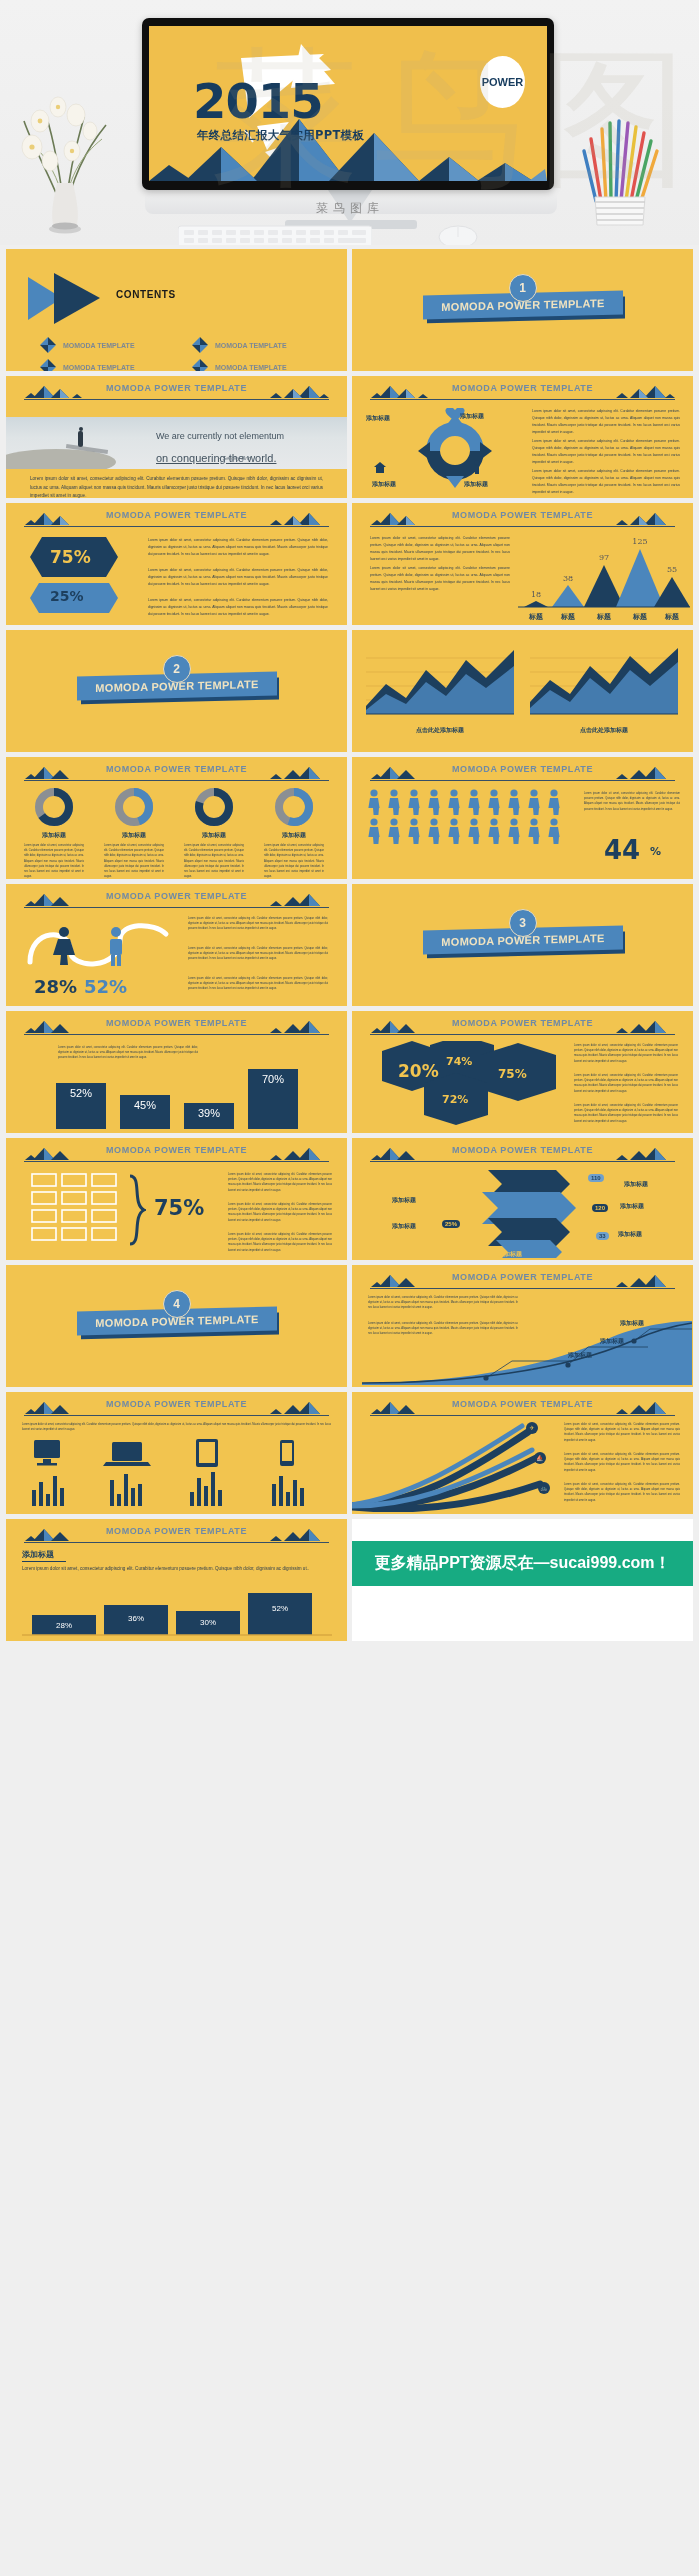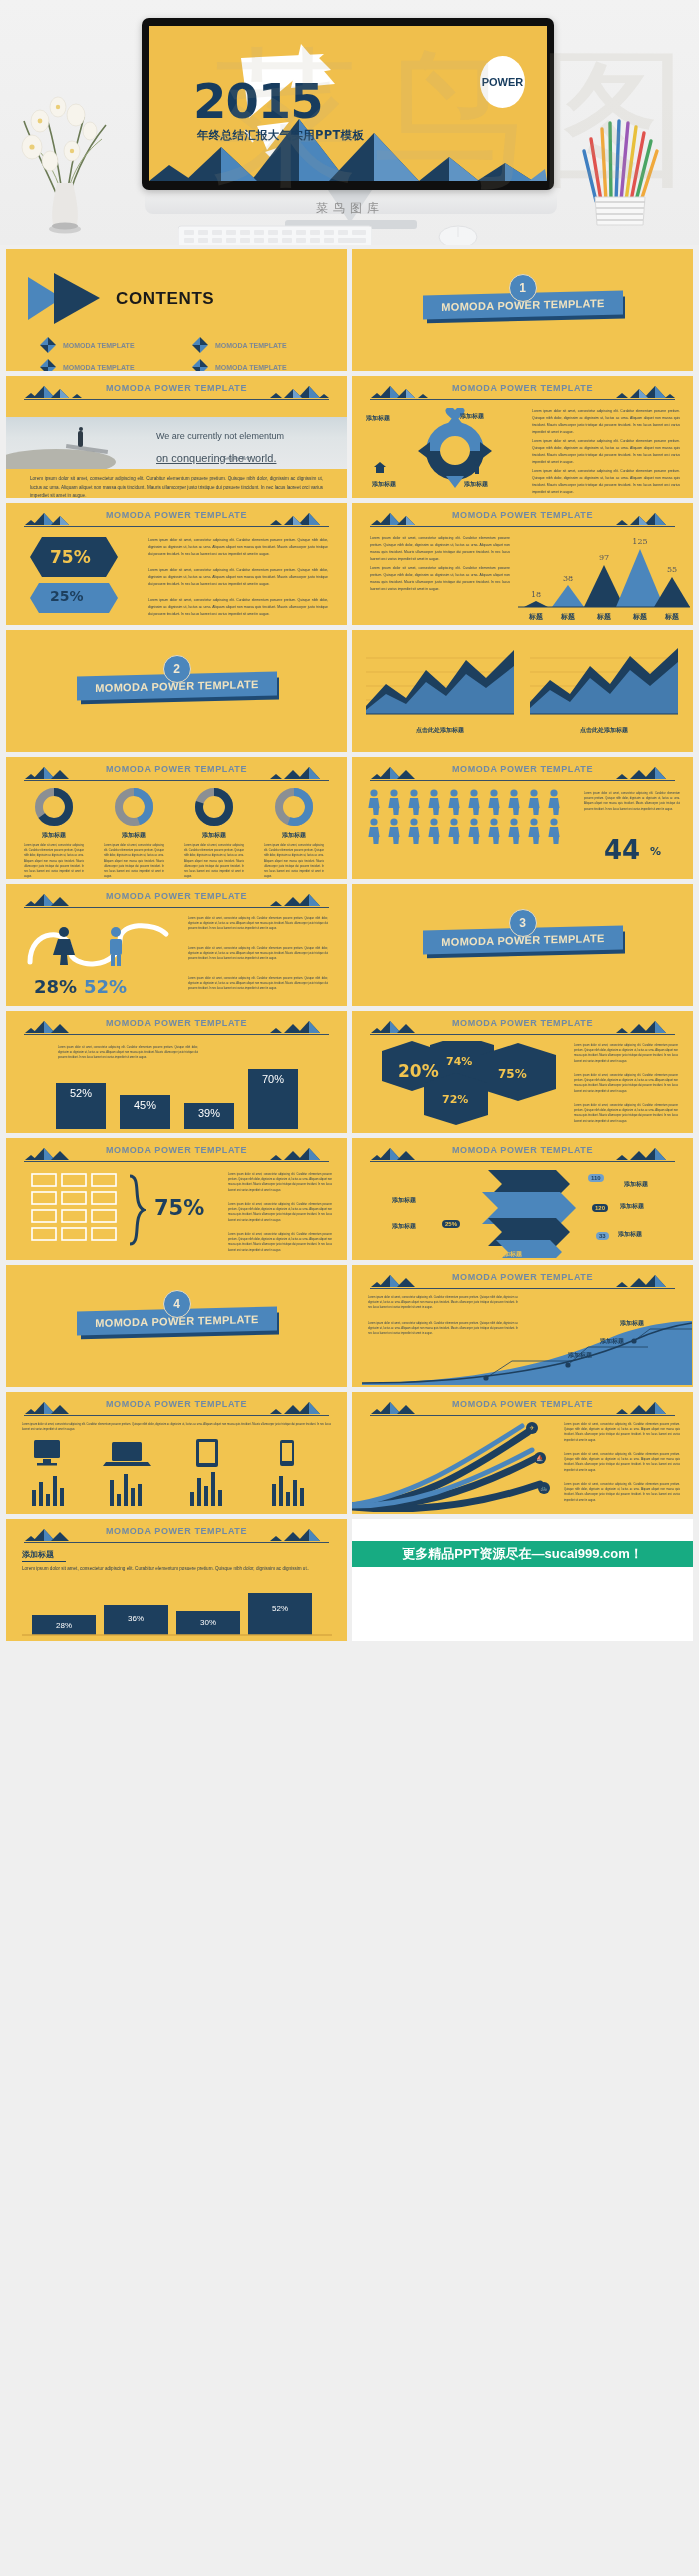--- a/index.html
+++ b/index.html
@@ -111,21 +111,21 @@
     color:#f0e3c0; font-size:11px; font-weight:bold; letter-spacing:0.3px;
     transform: skewY(-1.4deg);
     box-shadow: 3px 5px 0 -1px #1f4a73;
   }
   .banner-circle {
     position:absolute; left:50%; transform:translateX(-50%); top:-19px;
     width:28px; height:28px; border-radius:50%; background:#4b86bc;
     border:1.5px solid #e8dcc0; color:#f3e9d2; font-size:12px; font-weight:bold;
     display:flex; align-items:center; justify-content:center; z-index:3;
   }
-  .green-a { background:#17ab82; color:#fff; text-align:center; padding:4px 0; font-size:13px; font-weight:bold; }
+  .green-a { background:#17ab82; color:#fff; text-align:center; padding:12px 0; font-size:16px; font-weight:bold; }
   .green-b { background:#7ac143; color:#fff; text-align:center; padding:7px 0; font-size:12.5px; font-weight:bold; }
 </style>
 </head>
 <body>
 
 <div class="page">
 
   <div class="hero">
     <div class="hero-wm">菜鸟图库</div>
 
@@ -255,21 +255,21 @@
     </svg>
   </div>
 
   <div class="grid">
 
     <div class="slide">
       <svg style="position:absolute;left:22px;top:22px;" width="72" height="55" viewBox="0 0 72 55">
         <polygon points="0,6 34,27 0,49" fill="#4b86bc"></polygon>
         <polygon points="26,2 72,27 26,53" fill="#1d3f5e"></polygon>
       </svg>
-      <div style="position:absolute;left:110px;top:40px;font-size:17px;font-weight:bold;color:#1a1a1a;letter-spacing:0.6px;">CONTENTS</div>
+      <div style="position:absolute;left:110px;top:40px;font-size:10px;font-weight:bold;color:#1a1a1a;letter-spacing:0.6px;">CONTENTS</div>
 
       <div style="position:absolute;left:34px;top:88px;display:flex;align-items:center;gap:7px;">
         <svg width="16" height="16" viewBox="0 0 16 16">
           <polygon points="8,0 16,8 8,8" fill="#1d3f5e"></polygon>
             <polygon points="8,0 0,8 8,8" fill="#4b86bc"></polygon>
           <polygon points="8,16 16,8 8,8" fill="#4b86bc"></polygon>
             <polygon points="8,16 0,8 8,8" fill="#1d3f5e"></polygon>
         </svg>
         <span style="font-size:7px;font-weight:bold;color:#7d8894;">MOMODA TEMPLATE</span>
       </div>

